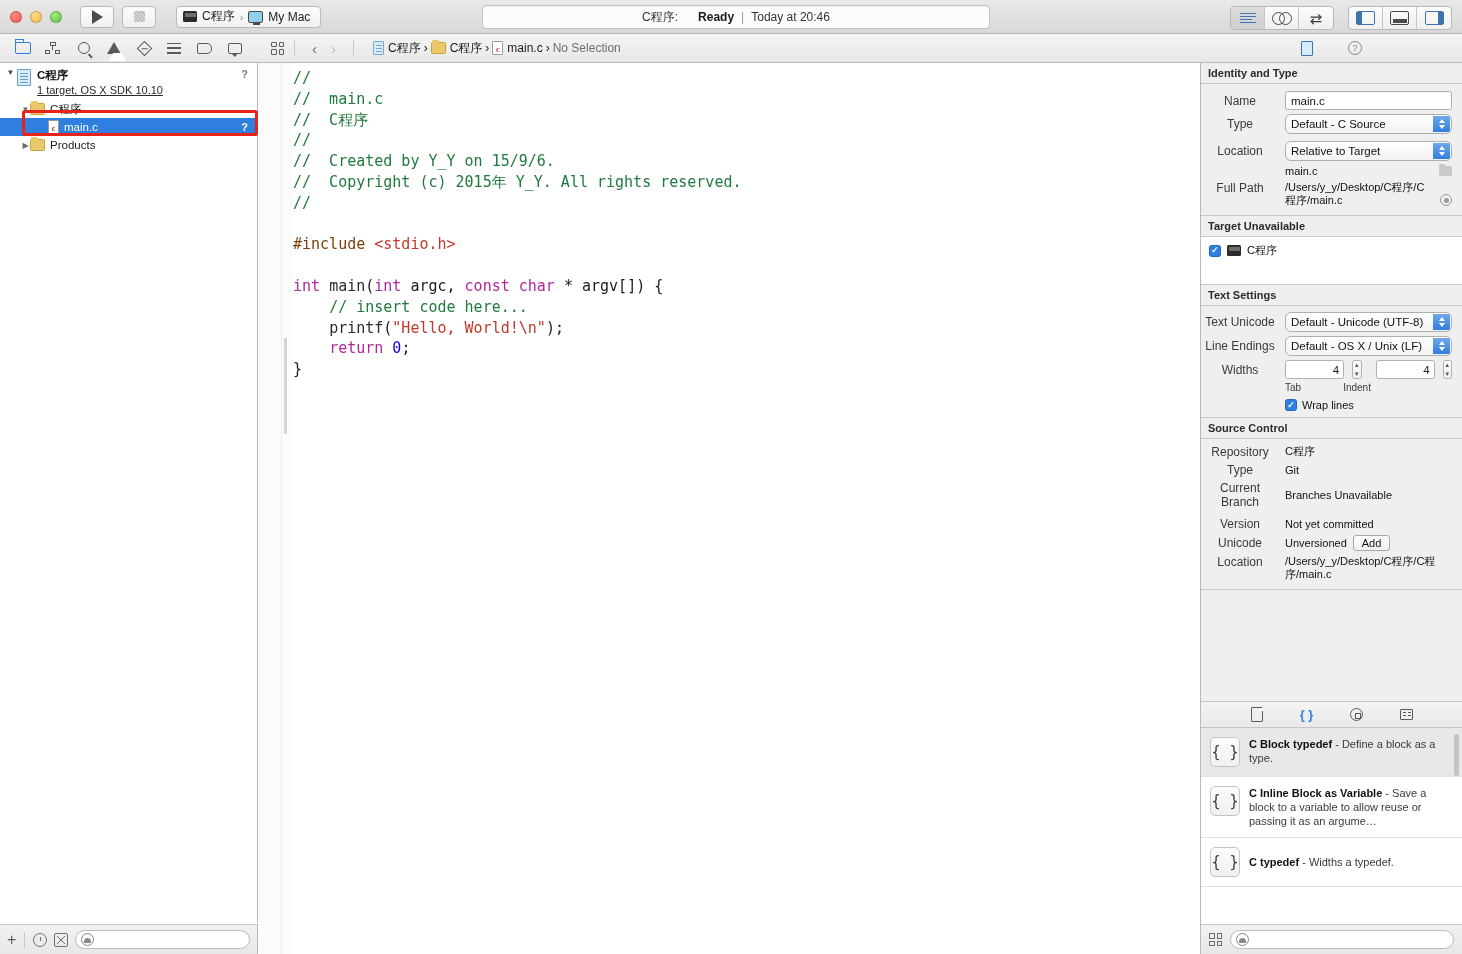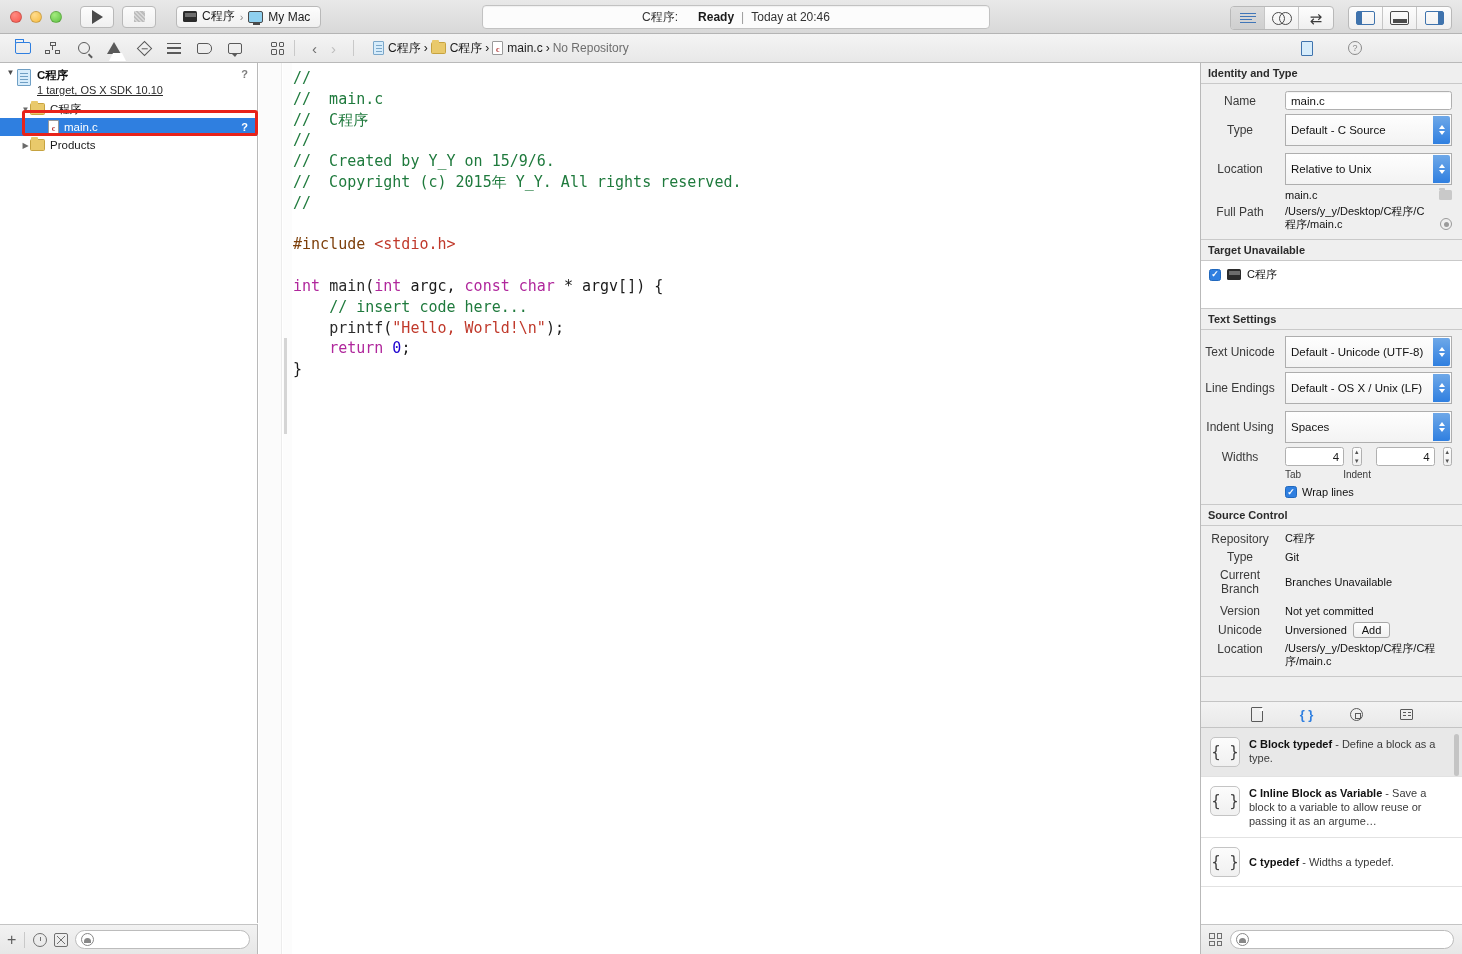--- a/index.html
+++ b/index.html
@@ -196,22 +196,22 @@
   }
   .row { display:flex; align-items:center; padding:2px 10px 2px 0; gap:6px; }
   .lbl { width:78px; text-align:center; font-size:12px; color:#3a3a3a; flex:none; }
   .val { font-size:11px; color:#111; }
   .txtfield {
     flex:1; height:19px; background:#fff; border:1px solid #b0b0b0; border-radius:2.5px;
     font-size:11.5px; color:#111; display:flex; align-items:center; padding:0 5px;
     box-shadow: inset 0 1px 1px rgba(0,0,0,.05);
   }
   .popup {
-    flex:1; height:32px; background:linear-gradient(to bottom,#fefefe,#f3f3f3);
-    border:1px solid #aeaeae; border-radius:0; font-size:11.5px; color:#111;
+    flex:1; height:20px; background:linear-gradient(to bottom,#fefefe,#f3f3f3);
+    border:1px solid #aeaeae; border-radius:6px; font-size:11.5px; color:#111;
     display:flex; align-items:center; padding:0 22px 0 5px; position:relative;
   }
   .popup .arr {
     position:absolute; right:1px; top:1px; bottom:1px; width:17px;
     background:linear-gradient(to bottom,#6ea8e8,#2f7fe0); border-radius:0 2px 2px 0;
     display:flex; flex-direction:column; align-items:center; justify-content:center; gap:2px;
   }
   .popup .arr i { width:0;height:0;border-left:3px solid transparent;border-right:3px solid transparent; }
   .popup .arr i.u { border-bottom:4px solid #fff; }
   .popup .arr i.d { border-top:4px solid #fff; }
@@ -407,21 +407,21 @@
           <span class="f-folder"></span>
           <span>C程序</span>
         </span>
         <span class="sep">›</span>
         <span class="crumb">
           <span class="f-c">c</span>
           <span>main.c</span>
         </span>
         <span class="sep">›</span>
         <span class="crumb dim">
-          <span>No Repository</span>
+          <span>No Selection</span>
         </span>
       </div>
     </div>
 
     <div class="insp-right">
       <span class="ii">
         <span class="doc-ic-blue"></span>
       </span>
       <span class="ii">
         <span class="qhelp">?</span>
@@ -506,21 +506,21 @@
           <span>Default - C Source</span>
           <span class="arr">
               <i class="u"></i>
               <i class="d"></i>
             </span>
         </span>
       </div>
       <div class="row" style="margin-top:3px">
         <span class="lbl">Location</span>
         <span class="popup">
-          <span>Relative to Unix</span>
+          <span>Relative to Target</span>
           <span class="arr">
               <i class="u"></i>
               <i class="d"></i>
             </span>
         </span>
       </div>
       <div class="row">
         <span class="lbl"></span>
         <span class="val" style="flex:1">main.c</span>
         <span class="folder-small"></span>
@@ -550,30 +550,20 @@
           <span class="arr">
               <i class="u"></i>
               <i class="d"></i>
             </span>
         </span>
       </div>
       <div class="row">
         <span class="lbl">Line Endings</span>
         <span class="popup">
           <span>Default - OS X / Unix (LF)</span>
-          <span class="arr">
-              <i class="u"></i>
-              <i class="d"></i>
-            </span>
-        </span>
-      </div>
-      <div class="row" style="margin-top:3px">
-        <span class="lbl">Indent Using</span>
-        <span class="popup">
-          <span>Spaces</span>
           <span class="arr">
               <i class="u"></i>
               <i class="d"></i>
             </span>
         </span>
       </div>
       <div class="row">
         <span class="lbl">Widths</span>
         <span class="stepbox">4</span>
         <span class="stepper">

